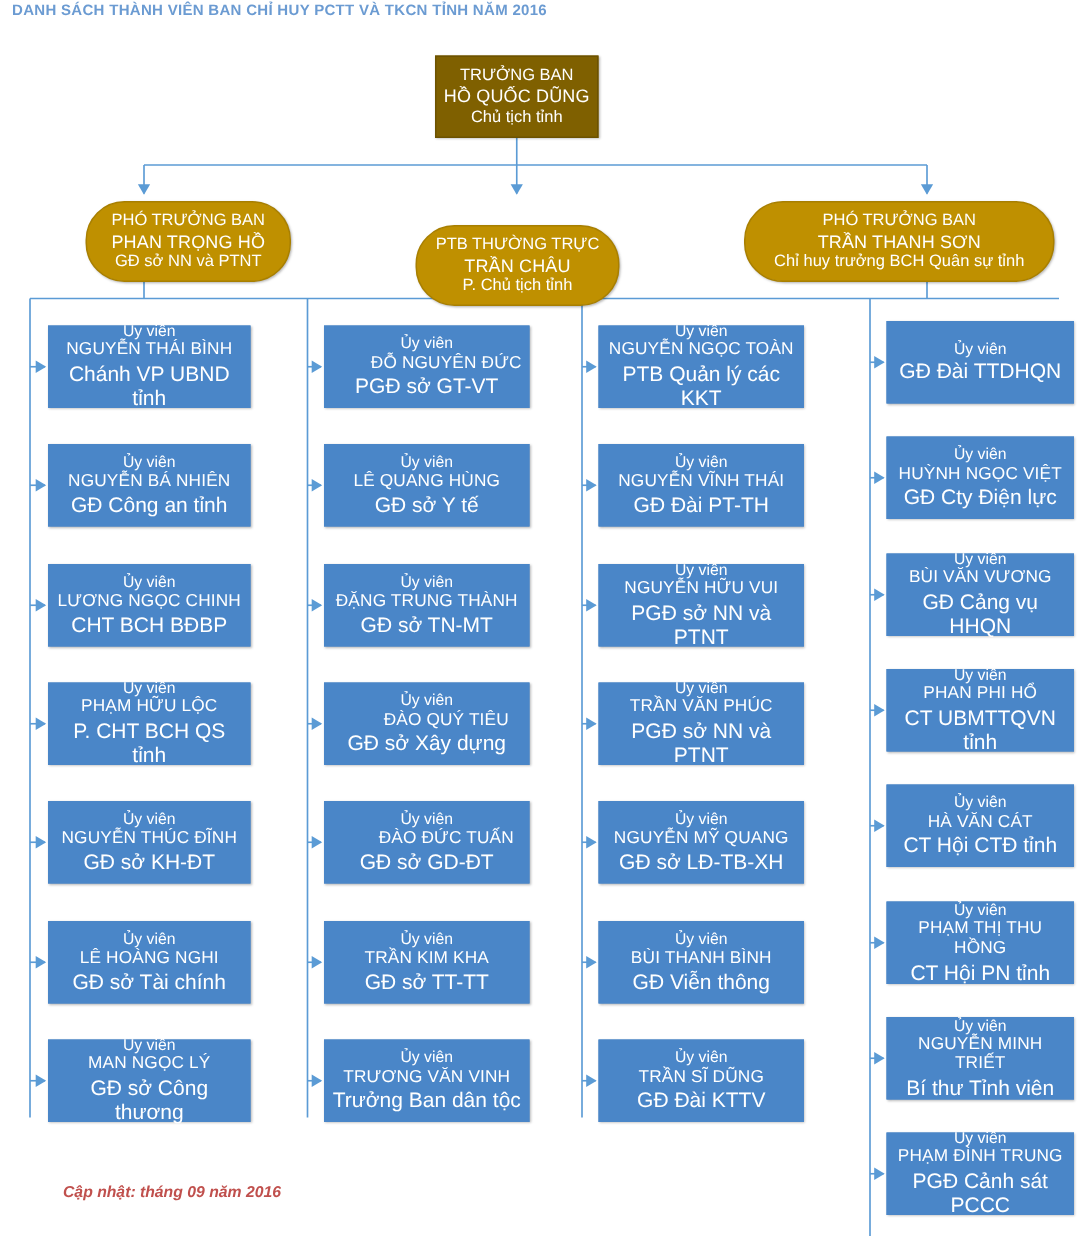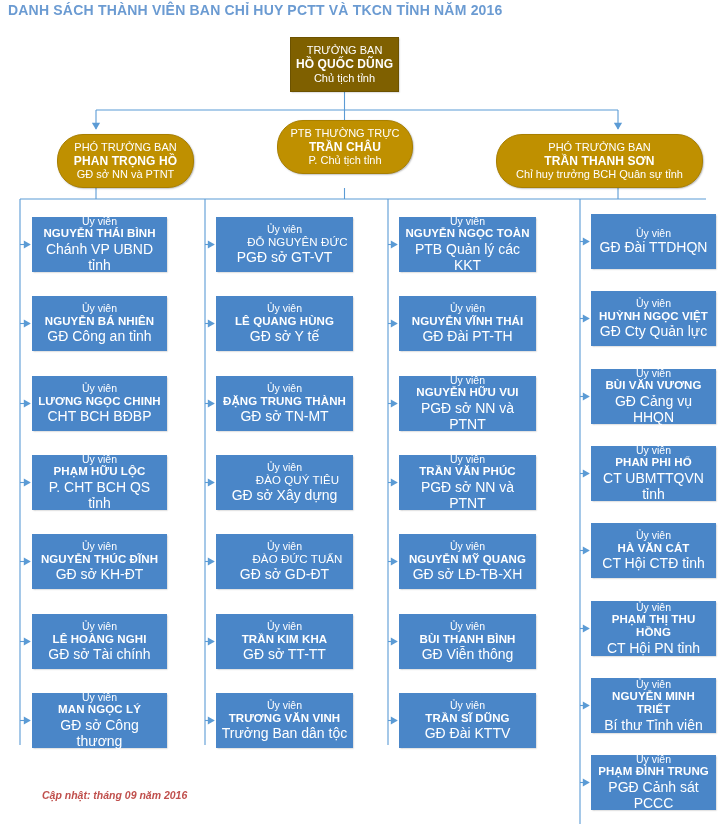--- a/index.html
+++ b/index.html
@@ -10,21 +10,21 @@
   body {
     width: 724px; height: 832px;
     font-family: "Liberation Sans", sans-serif;
     position: relative;
     overflow: hidden;
   }
 
   #chart-title {
     position: absolute;
     left: 8px; top: 2px;
-    font-size: 14px;
+    font-size: 10px;
     font-weight: 600;
     letter-spacing: 0.2px;
     color: #6b9bd2;
     white-space: nowrap;
   }
 
   
   .node {
     position: absolute;
     border: 1px solid #bfbfbf;
@@ -32,21 +32,21 @@
     text-align: center;
     display: flex;
     flex-direction: column;
     justify-content: center;
     align-items: center;
     line-height: 1.18;
     padding: 2px 3px;
     box-shadow: 0.8px 0.8px 1.6px rgba(0,0,0,0.28);
   }
   .node .ln-role  { font-size: 10.5px; font-weight: 400; }
-  .node .ln-name  { font-size: 11.5px; font-weight: bold; letter-spacing: 0.1px; }
+  .node .ln-name  { font-size: 11.5px; font-weight: normal; letter-spacing: 0.1px; }
   .node .ln-name.thin { font-weight: 400; margin-left: 26px; }
   .node .ln-sub   { font-size: 14px; font-weight: 400; }
 
   .node.gold { background: #bf9000; border-color: #a87f00; border-radius: 26px; }
   .node.dark { background: #7f6000; border-color: #6c5200; }
   .node.blue { background: #4a86c8; border-color: #4a86c8; }
 
   .node.dark .ln-role, .node.gold .ln-role { font-size: 11px; }
   .node.dark .ln-name, .node.gold .ln-name { font-size: 12px; }
   .node.dark .ln-sub,  .node.gold .ln-sub  { font-size: 11px; }
@@ -134,21 +134,21 @@
   <div class="ln-role">TRƯỞNG BAN</div>
   <div class="ln-name">HỒ QUỐC DŨNG</div>
   <div class="ln-sub">Chủ tịch tỉnh</div>
 </div>
 
 <div class="node gold" style="left:57px; top:134px; width:137px; height:54px;">
   <div class="ln-role">PHÓ TRƯỞNG BAN</div>
   <div class="ln-name">PHAN TRỌNG HỒ</div>
   <div class="ln-sub">GĐ sở NN và PTNT</div>
 </div>
-<div class="node gold" style="left:277px; top:120px; width:136px; height:54px;">
+<div class="node gold" style="left:277px; top:150px; width:136px; height:54px;">
   <div class="ln-role">PTB THƯỜNG TRỰC</div>
   <div class="ln-name">TRẦN CHÂU</div>
   <div class="ln-sub">P. Chủ tịch tỉnh</div>
 </div>
 <div class="node gold" style="left:496px; top:134px; width:207px; height:54px;">
   <div class="ln-role">PHÓ TRƯỞNG BAN</div>
   <div class="ln-name">TRẦN THANH SƠN</div>
   <div class="ln-sub">Chỉ huy trưởng BCH Quân sự tỉnh</div>
 </div>
 
@@ -258,21 +258,21 @@
       <div class="ln-name">TRẦN SĨ DŨNG</div>
       <div class="ln-sub">GĐ Đài KTTV</div>
     </div>
     <div class="node blue" style="left: 591px; top: 214px; width: 125px; height: 55px;">
       <div class="ln-role">Ủy viên</div>
       <div class="ln-sub">GĐ Đài TTDHQN</div>
     </div>
     <div class="node blue" style="left: 591px; top: 291px; width: 125px; height: 55px;">
       <div class="ln-role">Ủy viên</div>
       <div class="ln-name">HUỲNH NGỌC VIỆT</div>
-      <div class="ln-sub">GĐ Cty Quản lực</div>
+      <div class="ln-sub">GĐ Cty Điện lực</div>
     </div>
     <div class="node blue" style="left: 591px; top: 369px; width: 125px; height: 55px;">
       <div class="ln-role">Ủy viên</div>
       <div class="ln-name">BÙI VĂN VƯƠNG</div>
       <div class="ln-sub">GĐ Cảng vụ HHQN</div>
     </div>
     <div class="node blue" style="left: 591px; top: 446px; width: 125px; height: 55px;">
       <div class="ln-role">Ủy viên</div>
       <div class="ln-name">PHAN PHI HỔ</div>
       <div class="ln-sub">CT UBMTTQVN tỉnh</div>

